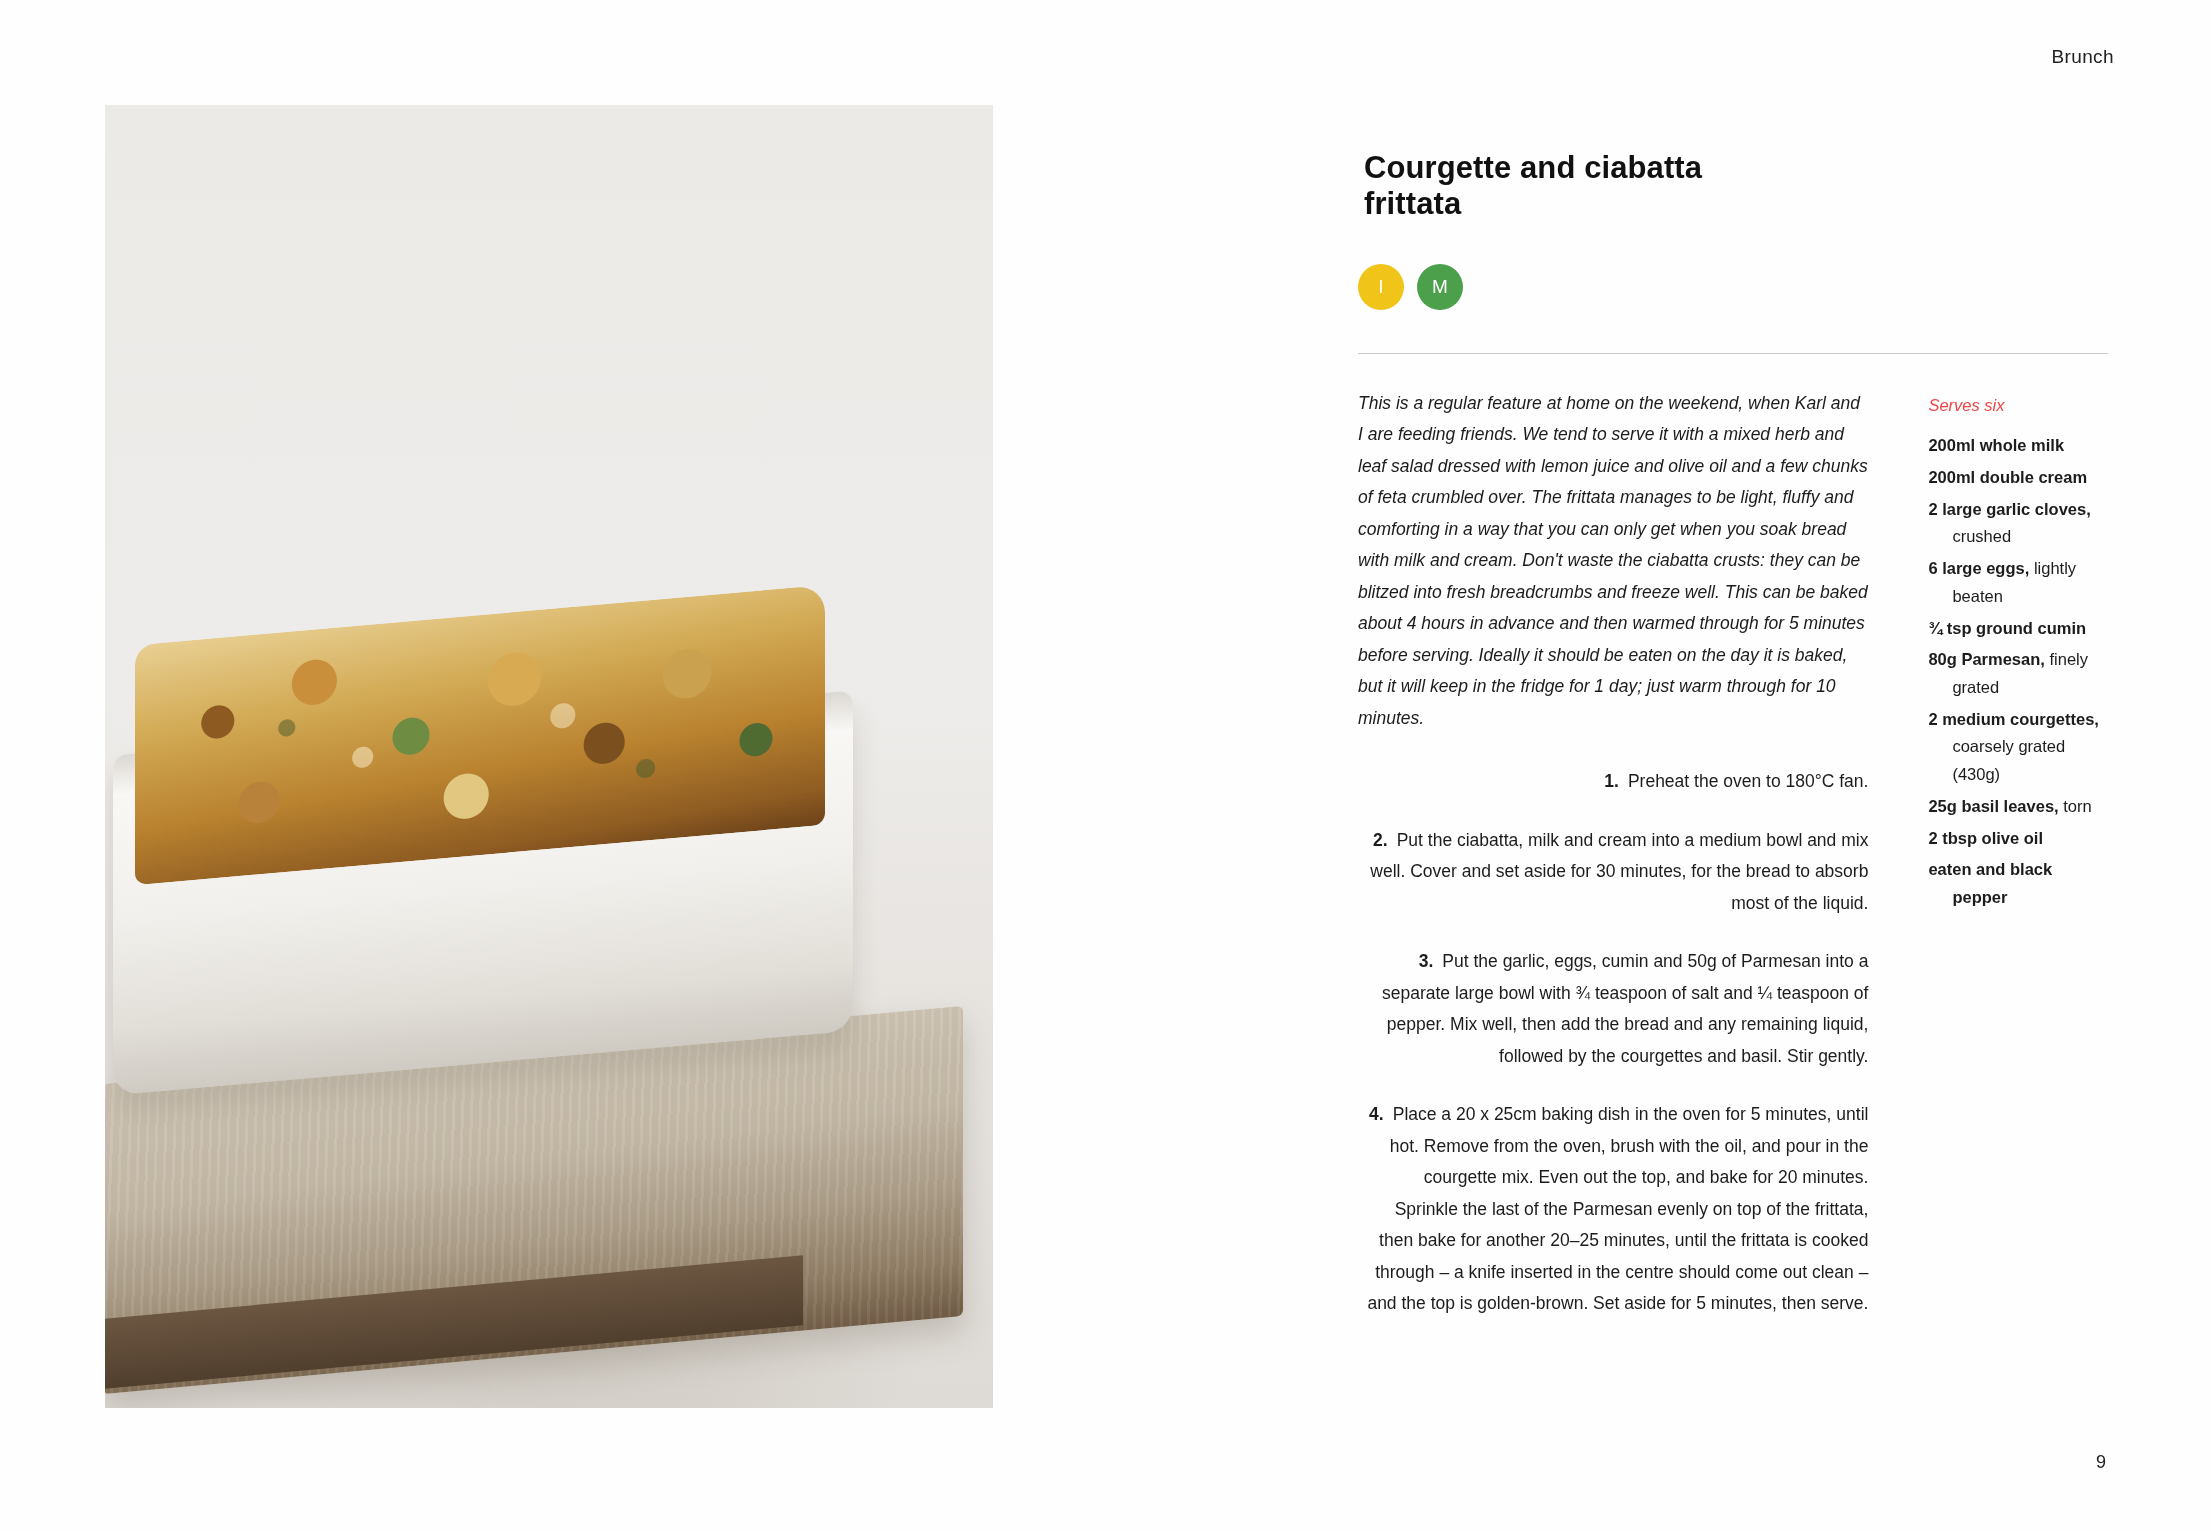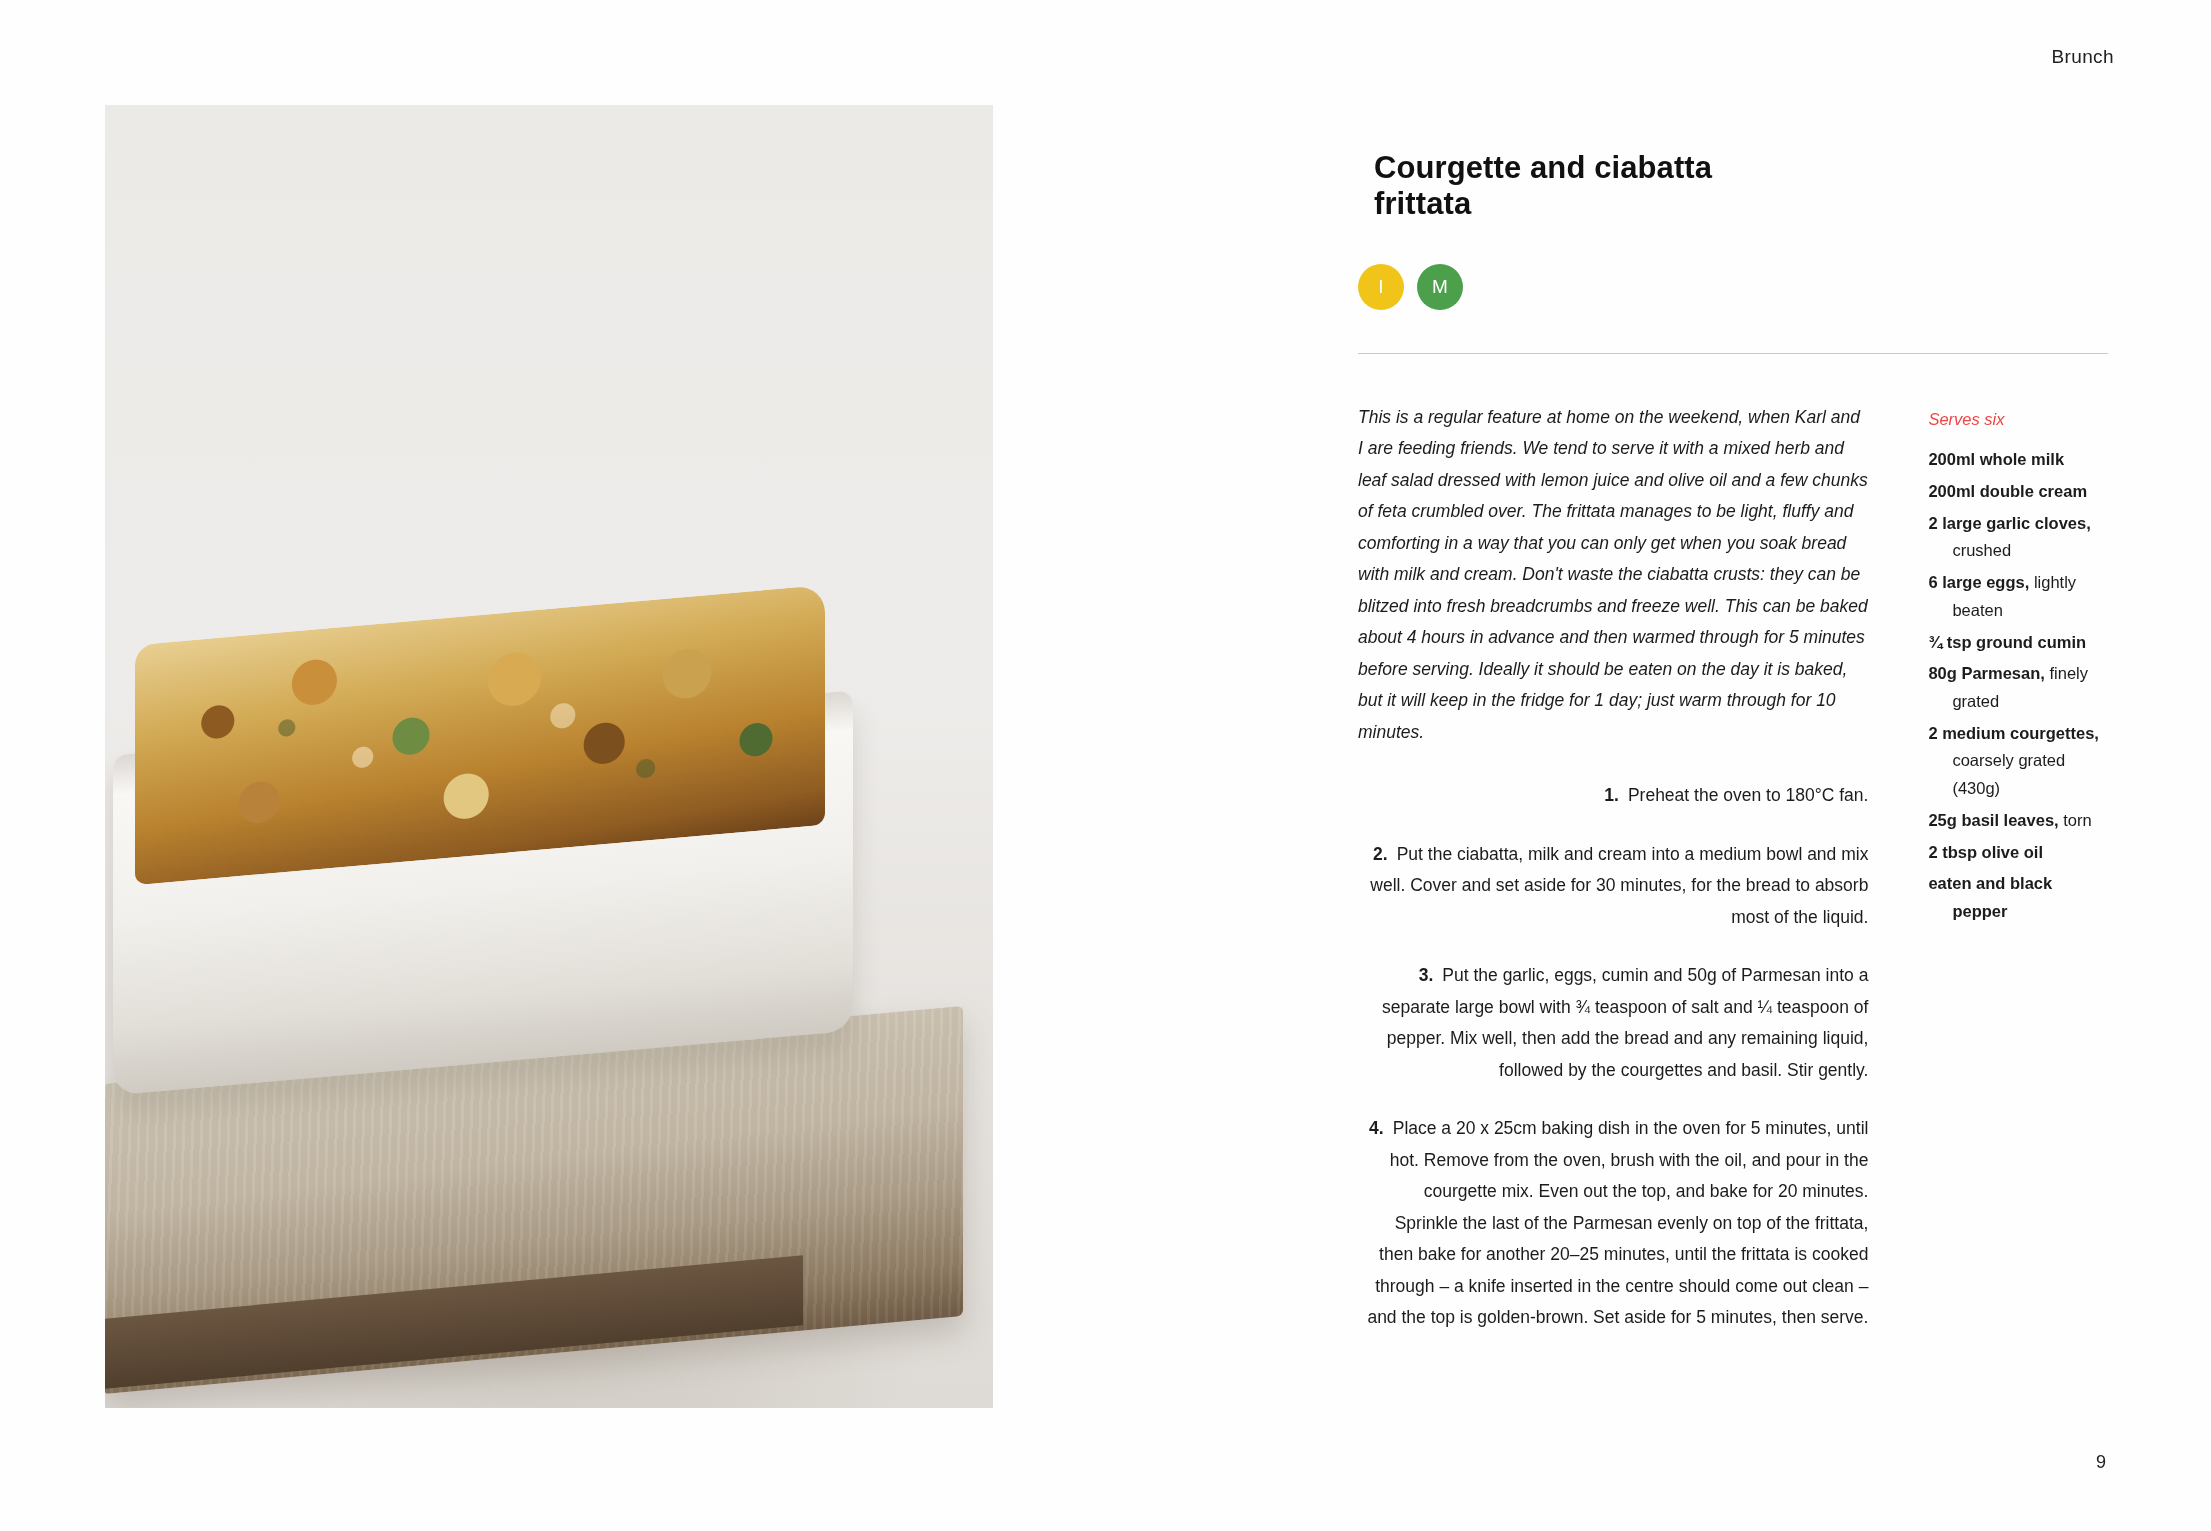--- a/index.html
+++ b/index.html
@@ -133,21 +133,21 @@
     position: absolute;
     left: 1358px;
     top: 150px;
     width: 750px;
   }
   .recipe-title {
     font-size: 31px;
     font-weight: bold;
     line-height: 1.16;
     letter-spacing: 0.1px;
-    margin: 0 0 0 16px;
+    margin: 0 0 0 6px;
     white-space: pre-line;
     color: #111;
   }
 
   .badges {
     margin-top: 42px;
     display: flex;
     gap: 13px;
   }
   .badge {
@@ -162,21 +162,21 @@
     font-weight: 500;
   }
 
   .rule {
     margin-top: 43px;
     border-top: 1px solid #c9c9c9;
     width: 750px;
   }
 
   .body-grid {
-    margin-top: 48px;
+    margin-top: 34px;
     display: flex;
     gap: 60px;
   }
   .col-main { width: 540px; }
   .col-side { width: 190px; }
 
   .intro {
     font-style: italic;
     font-size: 17.5px;
     line-height: 1.80;

